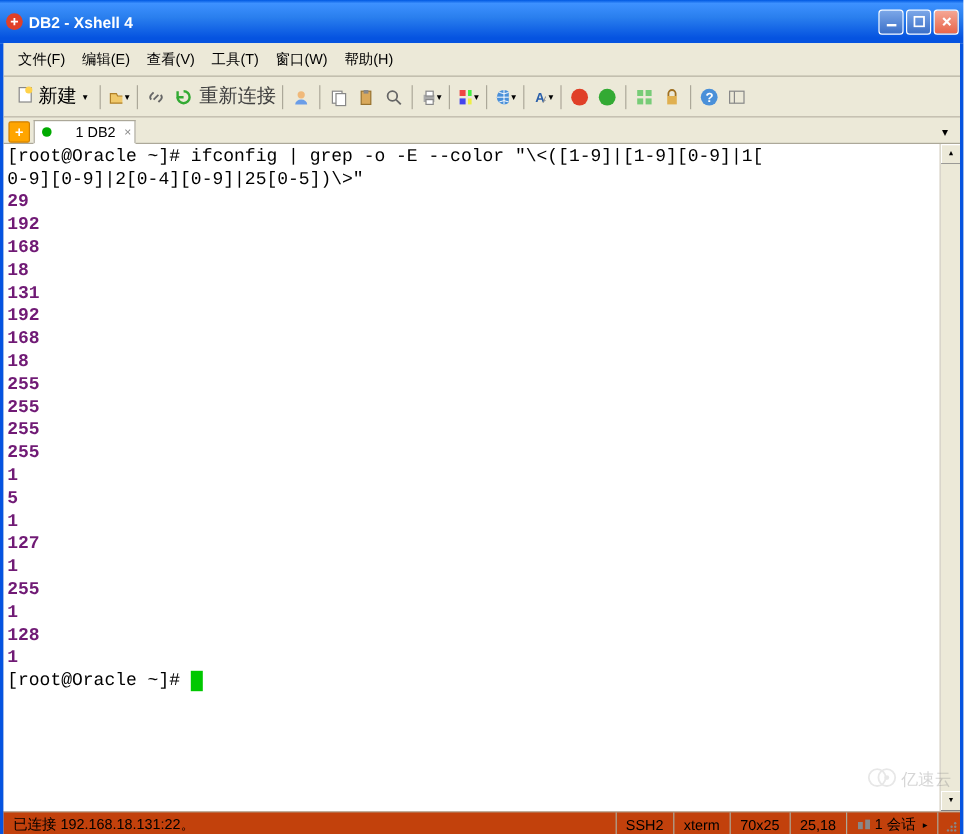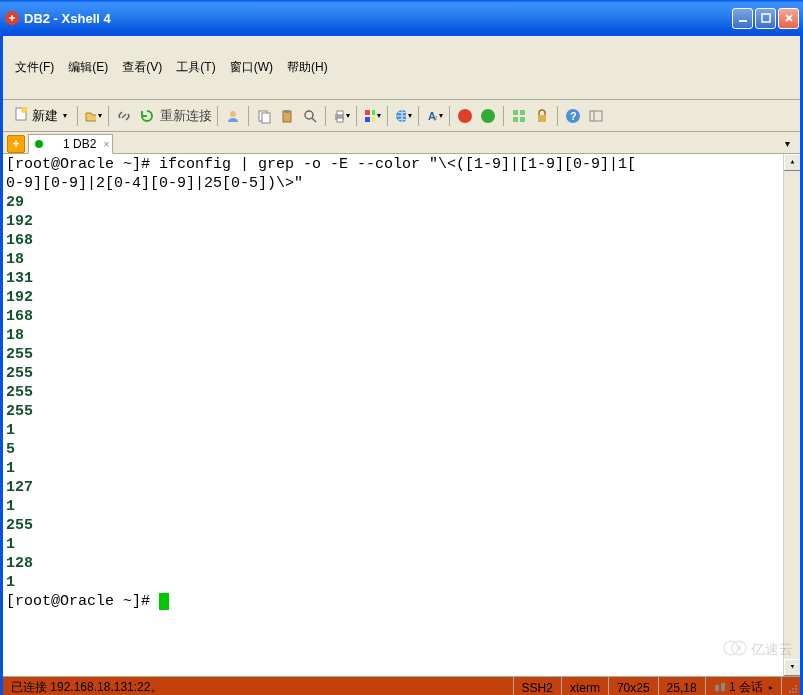--- a/index.html
+++ b/index.html
@@ -9,40 +9,40 @@
 .titlebar-icon { width: 16px; height: 16px; margin-right: 4px; display:inline-flex;align-items:center;justify-content:center;}
 .titlebar-text { flex: 1; }
 .titlebar-btns { display: flex; gap: 2px; }
 .tb-btn { width: 21px; height: 21px; border-radius: 3px; display: flex; align-items: center; justify-content: center; font-family: Arial; font-size: 12px; font-weight: bold; border: 1px solid #fff; }
 .tb-min { background: linear-gradient(#7ba7e8,#3b6fc7); color:#fff;}
 .tb-max { background: linear-gradient(#7ba7e8,#3b6fc7); color:#fff;}
 .tb-close { background: linear-gradient(#f5a795,#e8654a); color:#fff;}
 
 .window-inner { border: 3px solid #0553e0; border-top: none; height: calc(695px - 30px); display: flex; flex-direction: column; background:#ece9d8;}
 
-.menubar { background: #ece9d8; padding: 20px 6px; display: flex; gap: 2px; border-bottom: 1px solid #aca899;}
+.menubar { background: #ece9d8; padding: 2px 6px; display: flex; gap: 2px; border-bottom: 1px solid #aca899;}
 .menu-item { padding: 3px 6px; cursor: default; }
 
 .toolbar { background: #ece9d8; padding: 3px 5px; display: flex; align-items: center; gap: 3px; border-bottom: 1px solid #aca899; flex-wrap: wrap;}
 .tb-icon { width: 20px; height: 20px; display:inline-flex; align-items:center; justify-content:center; border:1px solid transparent; border-radius:2px; }
 .tb-sep { width: 1px; height: 20px; background: #aca899; margin: 0 2px; }
 .tb-new { display:flex; align-items:center; gap:3px; padding:2px 4px; border:1px solid transparent; border-radius:2px;}
-.tb-text { font-size:13px; }
+.tb-text { font-size:16px; }
 .dd-arrow { font-size:8px; color:#000; margin-left:2px;}
 
 .tabbar { background: #ece9d8; padding: 2px 4px 0 4px; display:flex; align-items:center; gap:3px; border-bottom:1px solid #aca899;}
 .tab-add { width:18px; height:18px; background:#ffa500; border:1px solid #d08000; display:flex;align-items:center;justify-content:center;color:#fff;font-weight:bold; border-radius:2px;}
 .tab { background:#fff; border:1px solid #aca899; border-bottom:1px solid #fff; padding:2px 16px 2px 6px; display:flex;align-items:center;gap:20px; position:relative; margin-bottom:-1px;}
 .tab-dot { width:8px;height:8px;border-radius:50%;background:#0a0;}
 .tab-close { position:absolute; right:3px; font-size:10px; color:#888;}
 .tabbar-dd { margin-left:auto; font-size:10px; padding:2px 6px;}
 
 .terminal { flex:1; background:#fff; font-family: "Courier New", monospace; font-size: 15px; line-height: 19px; padding: 1px 3px; overflow:hidden; color:#000; position:relative;}
 .term-line { white-space: pre; }
-.output-red { color: #14532d; font-weight:bold;}
+.output-red { color: #701a75; font-weight:bold;}
 .cursor-block { display:inline-block; width:10px; height:17px; background:#00c800; vertical-align:text-bottom;}
 .term-scroll-v { position:absolute; right:0; top:0; bottom:0; width:17px; background:#ece9d8; border-left:1px solid #d4d0c8;}
 .scroll-arrow { width:17px;height:17px; background:#ece9d8; display:flex;align-items:center;justify-content:center;font-size:9px; box-shadow: inset -1px -1px #808080, inset 1px 1px #fff;}
 .scroll-track { flex:1;}
 
 .statusbar { background:#c2410c; border-top:1px solid #aca899; display:flex; align-items:center; font-size:12px; height:22px; }
 .status-cell { padding: 2px 8px; border-right:1px solid #aca899; height:100%; display:flex;align-items:center;}
 .status-main { flex:1; }
 .status-grip { width:18px; display:flex; align-items:flex-end; justify-content:flex-end; padding:2px;}
 

